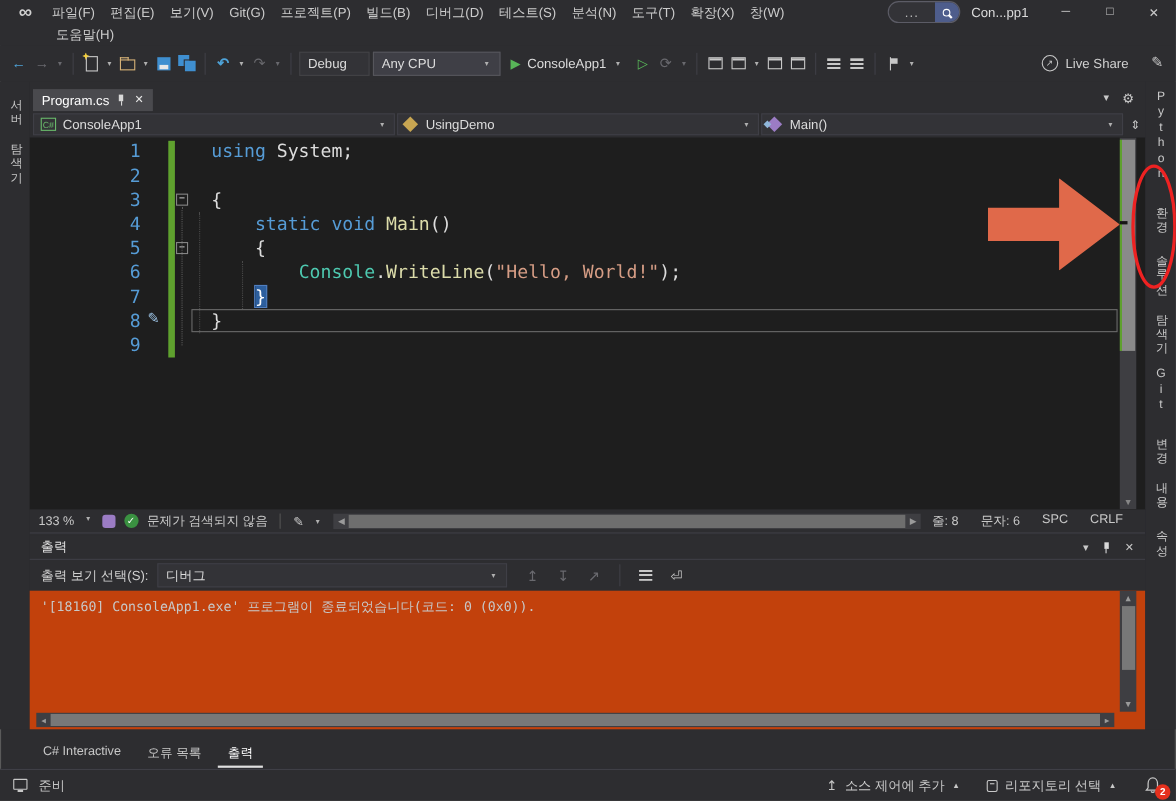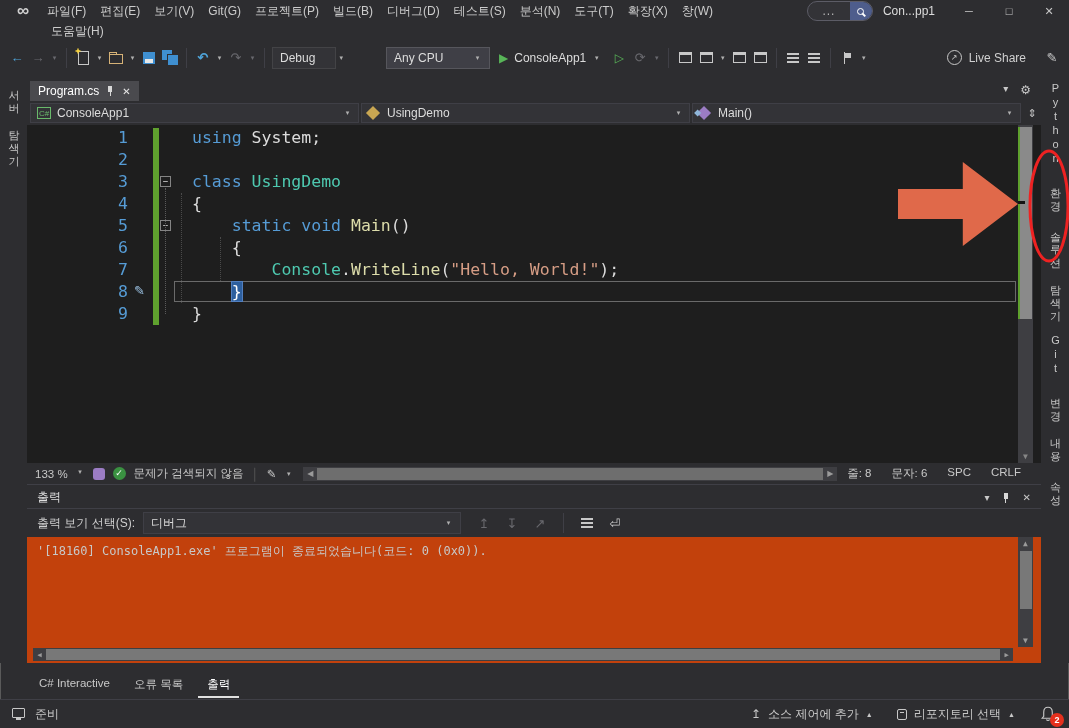--- a/index.html
+++ b/index.html
@@ -239,21 +239,21 @@
     <span class="tsep"></span>
     <span class="tbtn c-blue">↶</span>
       <span class="caret">▾</span>
     <span class="tbtn dim">↷</span>
       <span class="caret dim">▾</span>
     <span class="tsep"></span>
     <div class="combo" style="width:64px;">
       <span>Debug</span>
         <span class="caret">▾</span>
     </div>
-    <div class="combo lit" style="width:104px;margin-left:47px;">
+    <div class="combo lit" style="width:116px;">
       <span>Any CPU</span>
         <span class="caret">▾</span>
     </div>
     <div class="run-btn">
       <span class="play">▶</span>
       <span>ConsoleApp1</span>
       <span class="caret">▾</span>
     </div>
     <span class="tbtn play">▷</span>
     <span class="tbtn dim">⟳</span>
@@ -344,21 +344,20 @@
         <div class="green-bar"></div>
         <span class="fold-box" style="top:51px;">−</span>
         <span class="fold-box" style="top:95px;">−</span>
         <div class="fold-line"></div>
         <div class="guide" style="left:154px; top:68px; height:110px;"></div>
         <div class="guide" style="left:193px; top:112px; height:44px;"></div>
         <div class="stmt-box"></div>
         <div class="code-area">
             <div class="code-line"><span class="tok kw">using</span><span class="tok pln"> System;</span></div>
             <div class="code-line"></div>
-            <div class="code-line"><span class="tok kw">class</span><span class="tok pln"> </span><span class="tok typ">UsingDemo</span></div>
             <div class="code-line"><span class="tok pln">{</span></div>
             <div class="code-line"><span class="tok pln">    </span><span class="tok kw">static</span><span class="tok pln"> </span><span class="tok kw">void</span><span class="tok pln"> </span><span class="tok mth">Main</span><span class="tok pln">()</span></div>
             <div class="code-line"><span class="tok pln">    {</span></div>
             <div class="code-line"><span class="tok pln">        </span><span class="tok typ">Console</span><span class="tok pln">.</span><span class="tok mth">WriteLine</span><span class="tok pln">(</span><span class="tok str">"Hello, World!"</span><span class="tok pln">);</span></div>
             <div class="code-line"><span class="tok pln">    </span><span class="tok sel">}</span></div>
             <div class="code-line"><span class="tok pln">}</span></div>
           </div>
         <span class="pen">✎</span>
         <div class="v-scroll">
           <div class="marks"></div>

